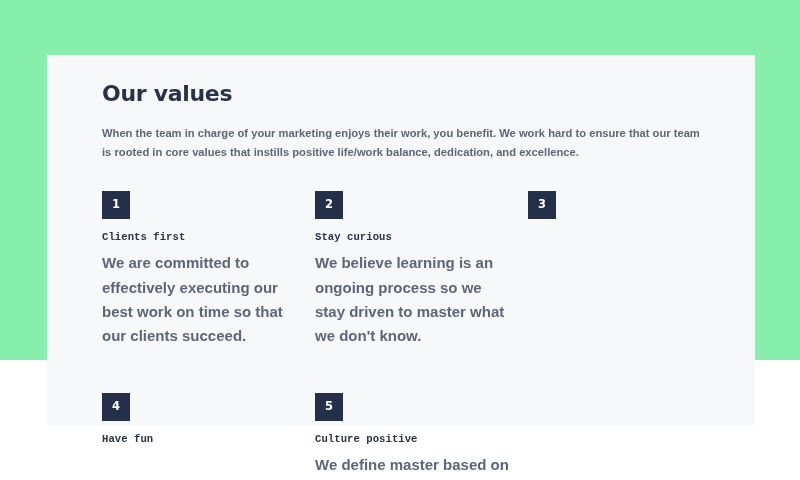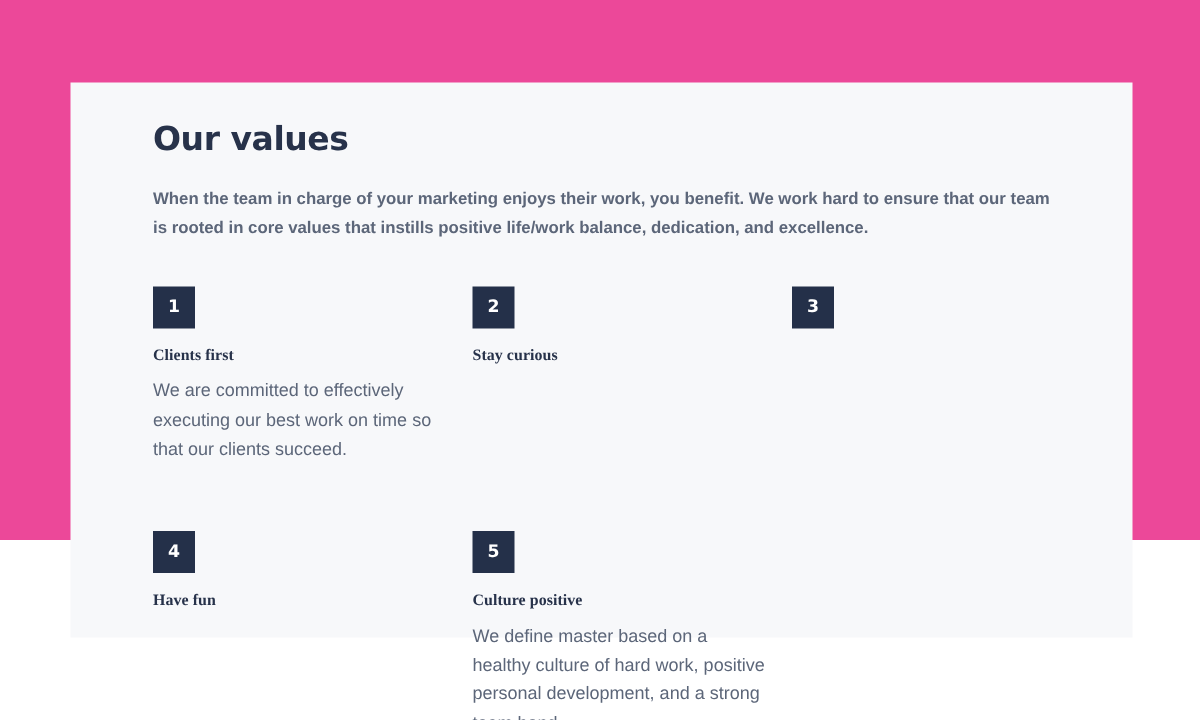--- a/index.html
+++ b/index.html
@@ -12,21 +12,21 @@
     background: #ffffff;
     font-family: "Liberation Sans", sans-serif;
     -webkit-font-smoothing: antialiased;
     overflow: hidden;
   }
 
   .page {
     position: relative;
     width: 800px;
     height: 360px;
-    background: #ec4899;
+    background: #86efac;
   }
 
   .panel {
     position: absolute;
     left: 47px;
     top: 55px;
     width: 708px;
     height: 370px;
     background: #f7f8fa;
     box-sizing: border-box;
@@ -73,34 +73,34 @@
     align-items: center;
     justify-content: center;
     font-family: "DejaVu Sans", sans-serif;
     font-size: 11.5px;
     font-weight: 700;
     line-height: 1;
   }
 
   .card-title {
     margin: 12px 0 0 0;
-    font-family: Liberation Serif, serif;
+    font-family: Liberation Mono, monospace;
     font-size: 10.6px;
     font-weight: 700;
     color: #27324a;
     letter-spacing: 0.05px;
     line-height: 1.3;
   }
 
   .card-body {
     margin: 7px 0 0 0;
-    font-size: 12px;
+    font-size: 15px;
     line-height: 1.62;
     color: #5c6679;
-    font-weight: 400;
+    font-weight: 700;
   }
 </style>
 </head>
 <body>
 
 <div class="page">
   <div class="panel">
 
     <h1 class="section-title">Our values</h1>
 
@@ -110,20 +110,21 @@
 
       <div class="value-card">
         <div class="badge">1</div>
         <h2 class="card-title">Clients first</h2>
         <p class="card-body">We are committed to effectively executing our best work on time so that our clients succeed.</p>
       </div>
 
       <div class="value-card">
         <div class="badge">2</div>
         <h2 class="card-title">Stay curious</h2>
+        <p class="card-body">We believe learning is an ongoing process so we stay driven to master what we don't know.</p>
       </div>
 
       <div class="value-card">
         <div class="badge">3</div>
       </div>
 
       <div class="value-card">
         <div class="badge">4</div>
         <h2 class="card-title">Have fun</h2>
       </div>

